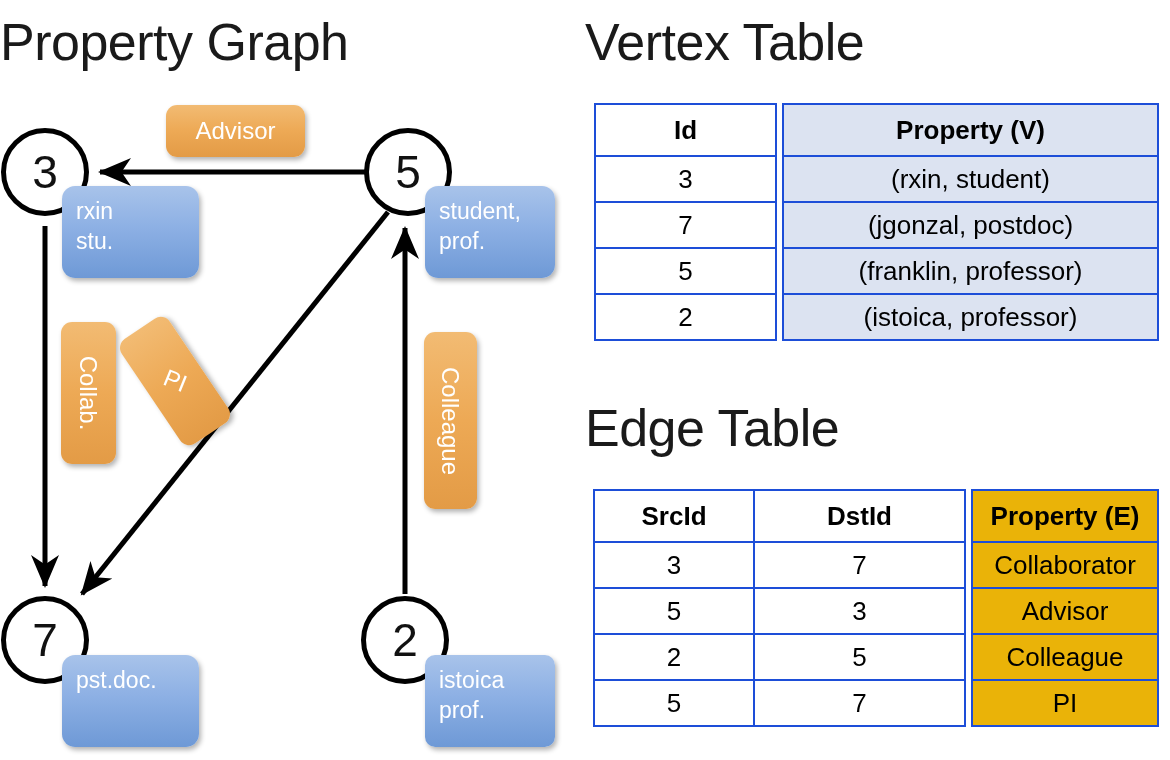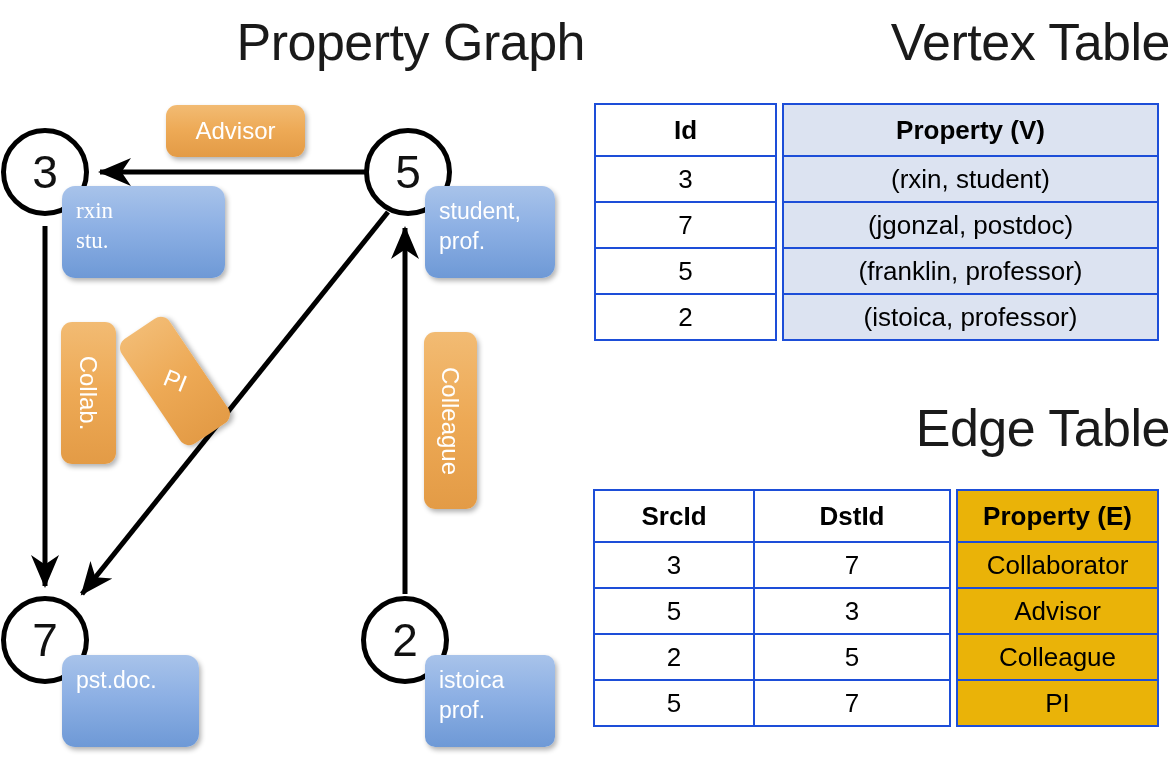--- a/index.html
+++ b/index.html
@@ -18,21 +18,21 @@
 
   
   .title {
     position: absolute;
     font-family: "Liberation Sans", sans-serif;
     font-weight: 300;
     font-size: 52px;
     letter-spacing: -0.5px;
     color: #1a1a1a;
     white-space: nowrap;
-    text-align: right;
+    text-align: left;
   }
   #title-property-graph { left: 0px;   top: 12px;  width: 585px; }
   #title-vertex-table   { left: 585px; top: 12px;  width: 585px; }
   #title-edge-table     { left: 585px; top: 398px; width: 585px; }
 
   
   #graph-panel {
     position: absolute;
     left: 0; top: 0;
     width: 585px; height: 760px;
@@ -137,21 +137,21 @@
     <line x1="388" y1="212" x2="82" y2="594" stroke="#000" stroke-width="5" marker-end="url(#arrowhead)"></line>
 
     <line x1="405" y1="594" x2="405" y2="228" stroke="#000" stroke-width="5" marker-end="url(#arrowhead)"></line>
   </svg>
 
   <div class="node-circle" style="left:1px;   top:128px;">3</div>
   <div class="node-circle" style="left:364px; top:128px;">5</div>
   <div class="node-circle" style="left:1px;   top:596px;">7</div>
   <div class="node-circle" style="left:361px; top:596px;">2</div>
 
-  <div class="vlabel" style="left:62px; top:186px; width:163px; height:92px;font-family:Liberation Serif, serif;">
+  <div class="vlabel" style="left:62px; top:186px; width:137px; height:92px;">
     <div>rxin</div>
     <div>stu.</div>
   </div>
   <div class="vlabel" style="left:425px; top:186px; width:130px; height:92px;">
     <div>student,</div>
     <div>prof.</div>
   </div>
   <div class="vlabel" style="left:62px; top:655px; width:137px; height:92px;">
     <div>pst.doc.</div>
   </div>
@@ -205,21 +205,21 @@
     <td class="spacer-col"></td>
     <td class="fill-blue">(istoica, professor)</td>
   </tr>
 </tbody>
   </table>
 
 <table class="tbl" id="edge-table">
   <tbody>
       <tr>
     <th class="fill-white" style="width:160px;text-align:center;">SrcId</th>
-    <th class="fill-white" style="width:196px;margin-left:8px;">DstId</th>
+    <th class="fill-white" style="width:211px;margin-left:8px;">DstId</th>
     <td class="spacer-col"></td>
     <th class="fill-orange">Property (E)</th>
   </tr>
   <tr>
     <td class="fill-white">3</td>
     <td class="fill-white">7</td>
     <td class="spacer-col"></td>
     <td class="fill-orange">Collaborator</td>
   </tr>
   <tr>

